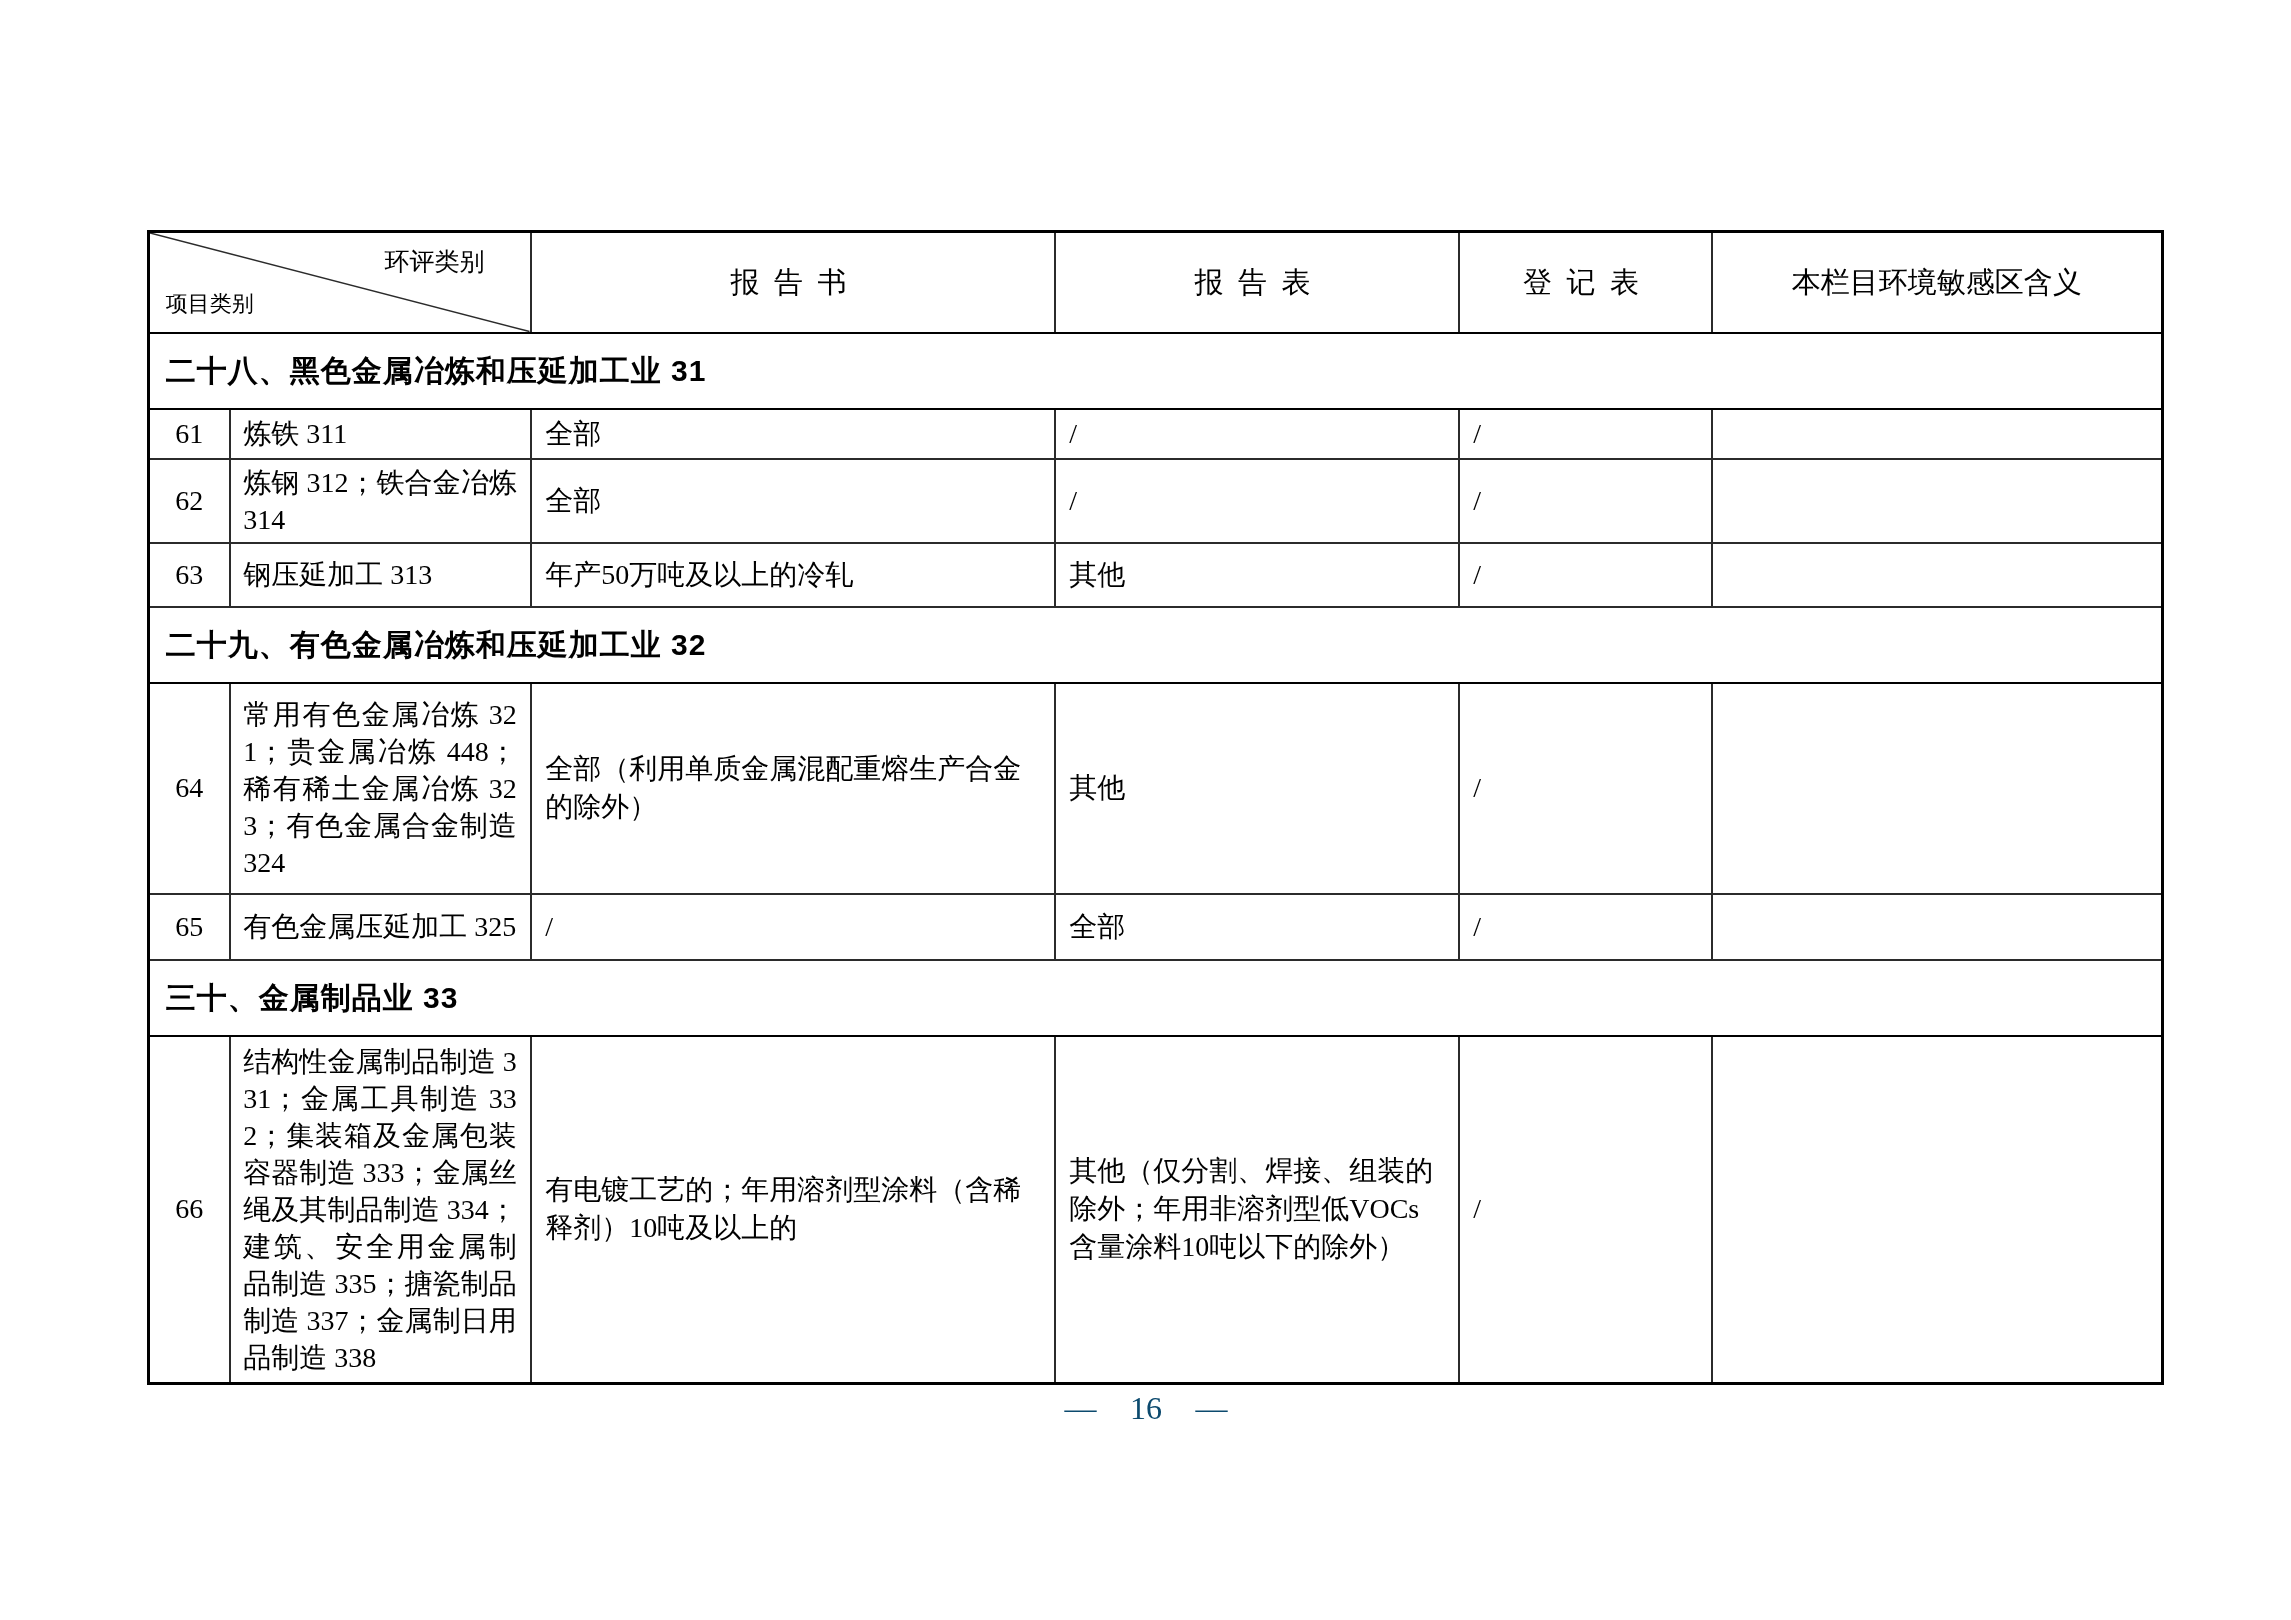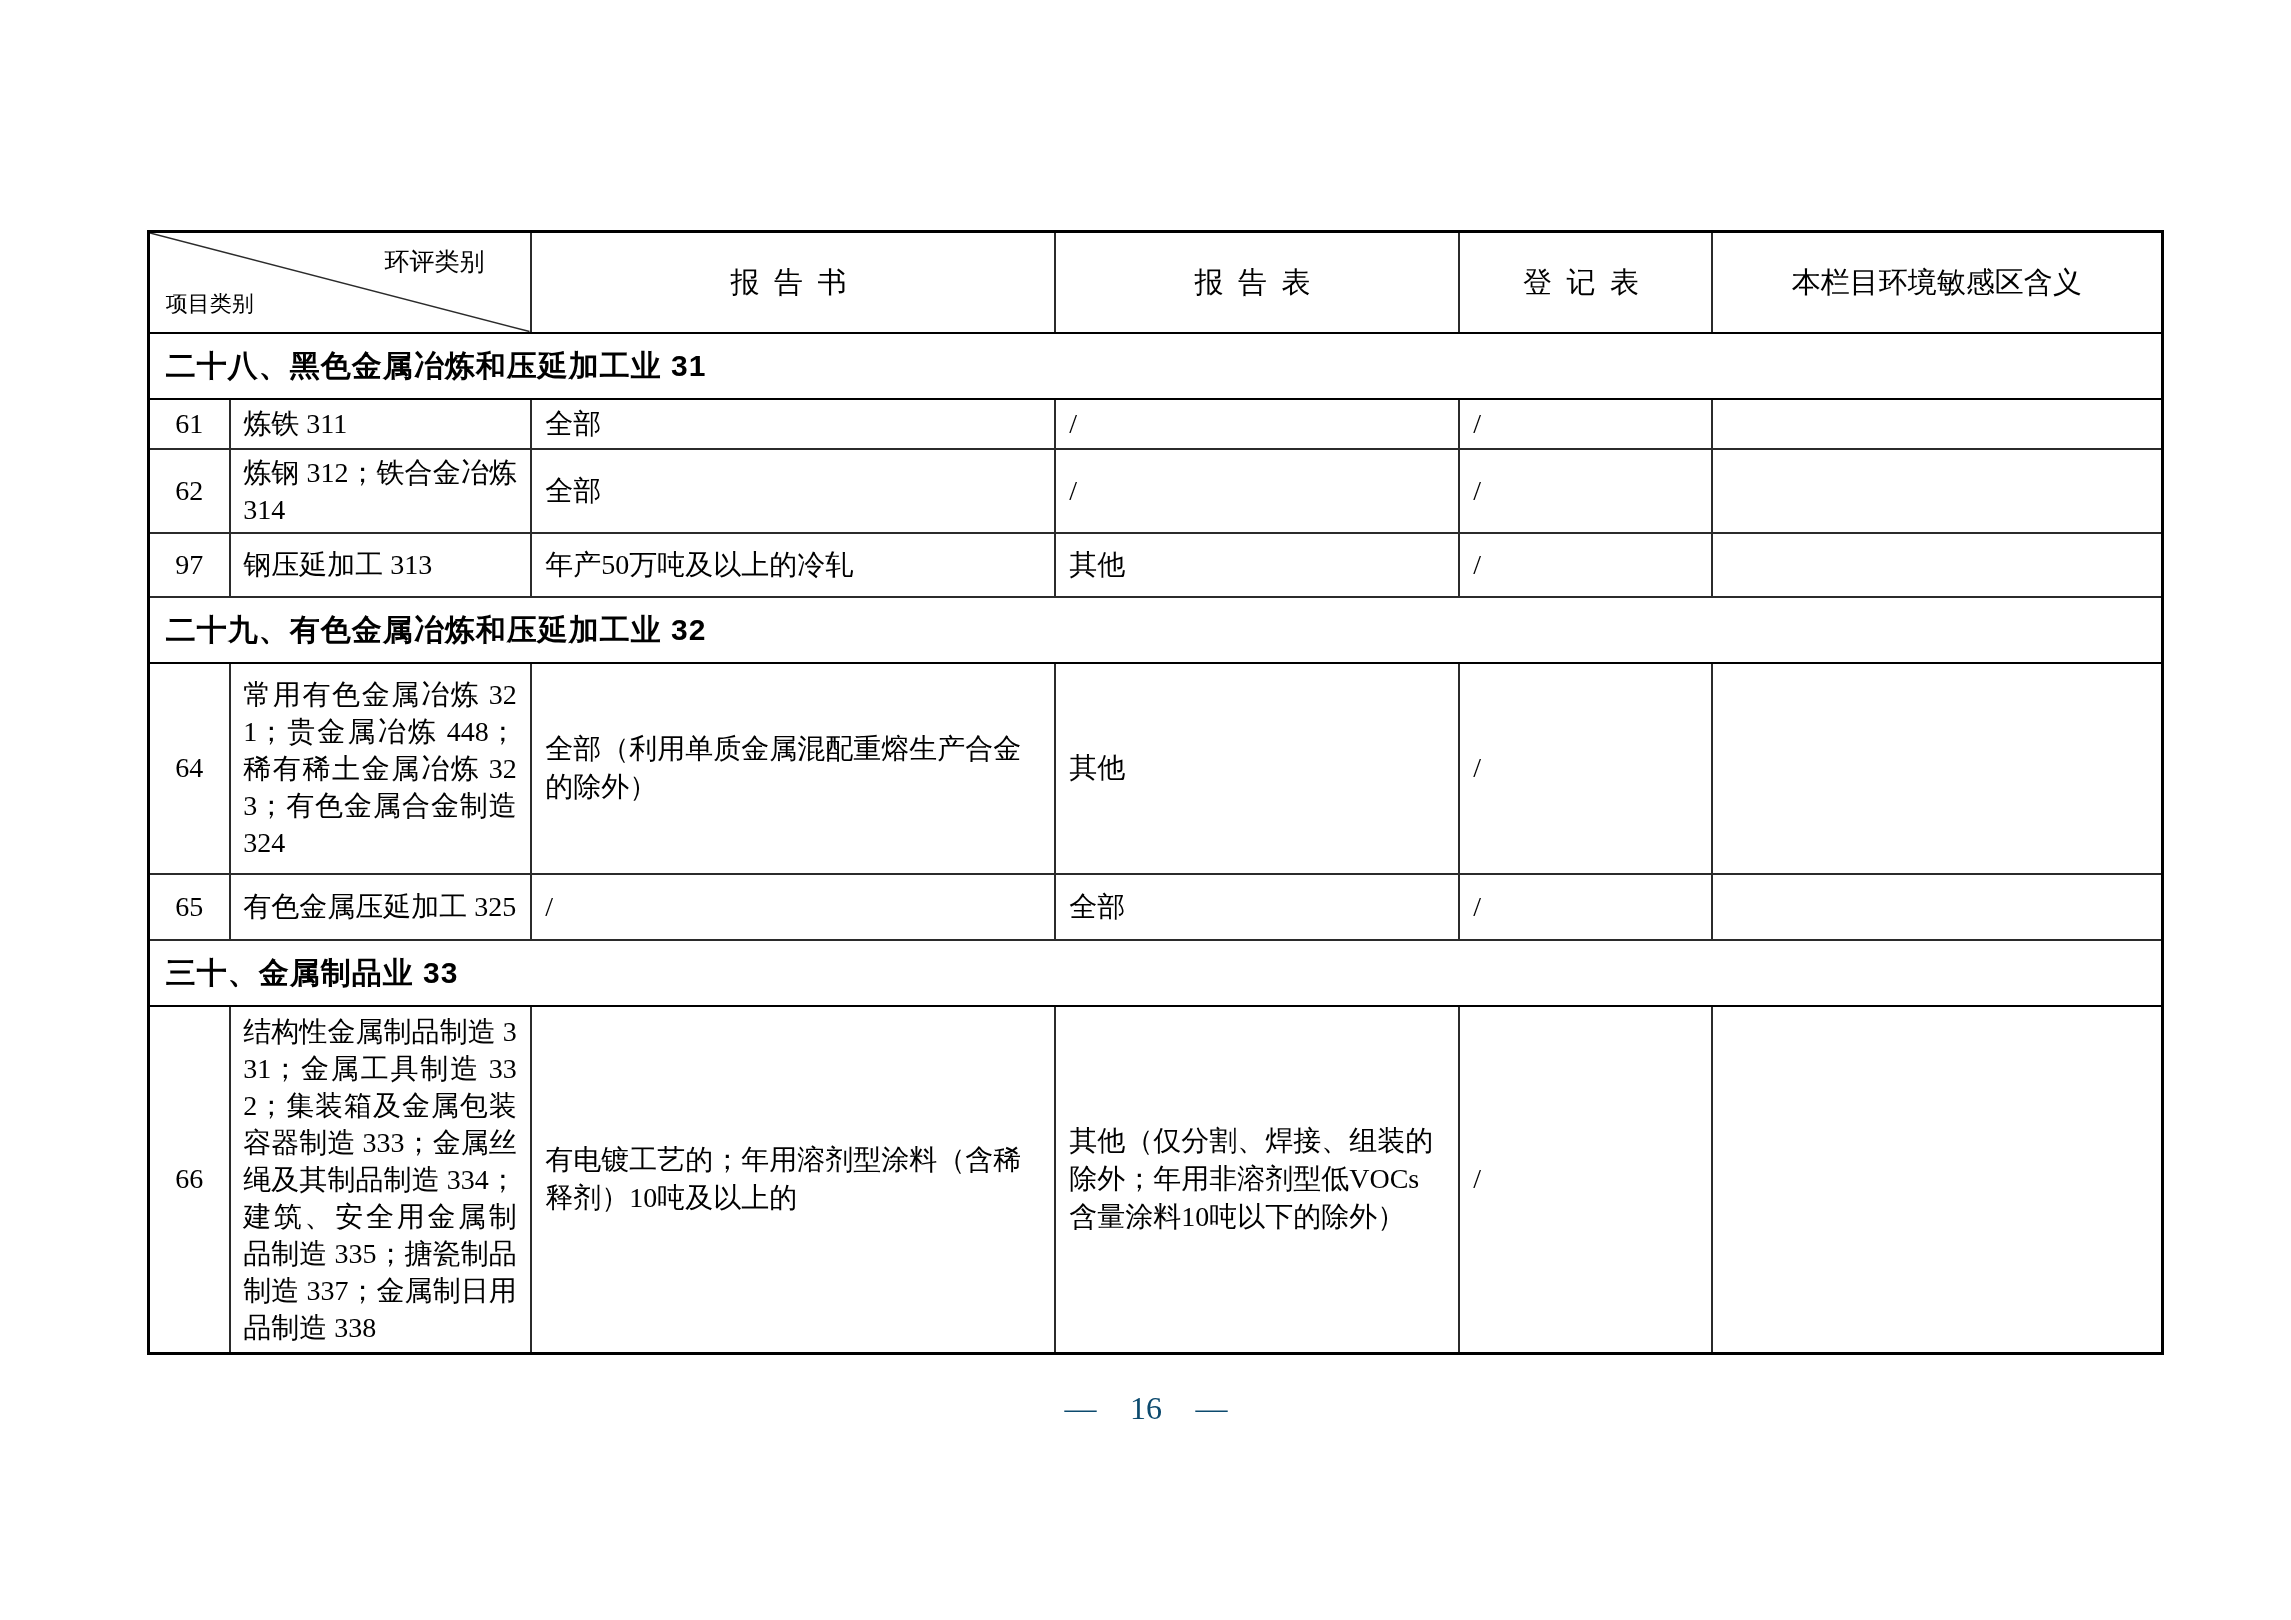--- a/index.html
+++ b/index.html
@@ -58,21 +58,21 @@
     letter-spacing:1px;
     padding-left:15.7px;
     text-align:left;
   }
   td.no{text-align:center;padding:3.9px 3.9px;}
   td.cat{text-align:justify;text-justify:inter-character;line-height:37px;padding:3.9px 12.7px;}
   td.val{text-align:left;}
   td.empty{}
   
   tr.h-header{height:101px;}
-  tr.h-sec{height:66px;}
+  tr.h-sec{height:76px;}
   tr.h-r61{height:50px;}
   tr.h-r62{height:84px;}
   tr.h-r63{height:64px;}
   tr.h-r64{height:211px;}
   tr.h-r65{height:66px;}
   tr.h-r66{height:348px;}
   .footer{
     position:absolute;
     left:0;top:1390px;width:100%;
     text-align:center;
@@ -127,21 +127,21 @@
       <tr class="h-r62">
         <td class="no">62</td>
         <td class="cat">炼钢 312；铁合金冶炼 314</td>
         <td class="val">全部</td>
         <td class="val">/</td>
         <td class="val">/</td>
         <td class="empty"></td>
       </tr>
 
       <tr class="h-r63">
-        <td class="no">97</td>
+        <td class="no">63</td>
         <td class="cat">钢压延加工 313</td>
         <td class="val">年产50万吨及以上的冷轧</td>
         <td class="val">其他</td>
         <td class="val">/</td>
         <td class="empty"></td>
       </tr>
 
       <tr class="section-row h-sec">
         <td colspan="6">二十九、有色金属冶炼和压延加工业 32</td>
       </tr>

